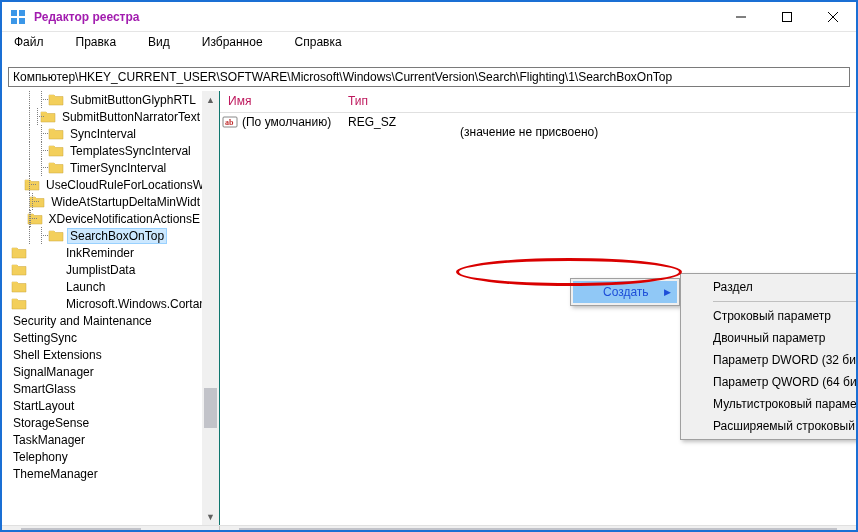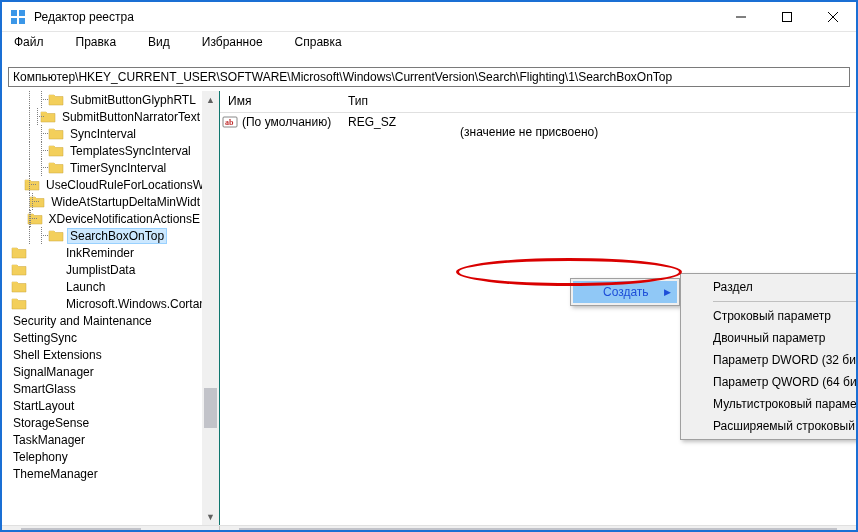--- a/index.html
+++ b/index.html
@@ -22,21 +22,22 @@
     background: #fff;
     border-bottom: 1px solid #e5e5e5;
   }
   .titlebar .app-icon {
     width: 16px; height: 16px;
     margin: 0 8px;
     display: inline-block;
   }
   .titlebar .title {
     flex: 0 0 auto;
-    color: #000000;
+    color: #a21caf;
+    font-weight: bold;
   }
   .titlebar .spacer { flex: 1 1 auto; }
   .titlebar .win-btn {
     width: 46px; height: 30px;
     display: flex; align-items: center; justify-content: center;
     color: #000;
   }
   .titlebar svg { display: block; }
 
   
@@ -153,21 +154,21 @@
   }
   .list-header {
     display: flex;
     height: 22px;
     border-bottom: 1px solid #e0e0e0;
     background: #fff;
   }
   .list-header .col {
     padding: 3px 8px;
     border-right: 1px solid transparent;
-    color: #000000;
+    color: #be185d;
   }
   .col-name { width: 120px; }
   .col-type { width: 112px; }
   .col-value { flex: 1; }
   .list-body {
     flex: 1;
     overflow: hidden;
   }
   .list-row {
     display: flex;

